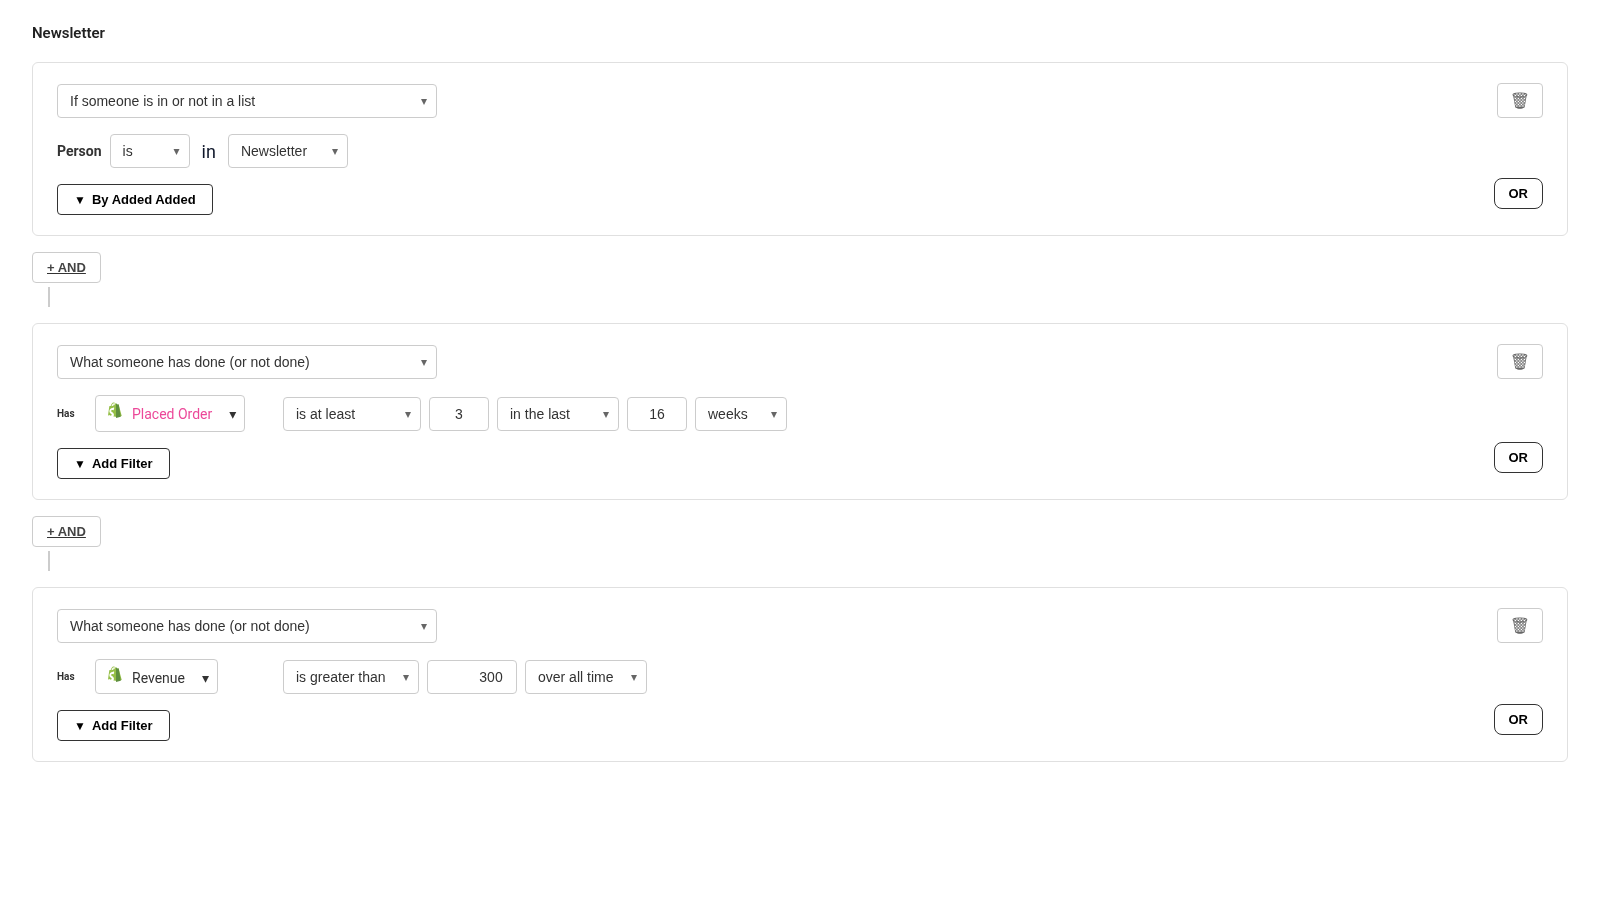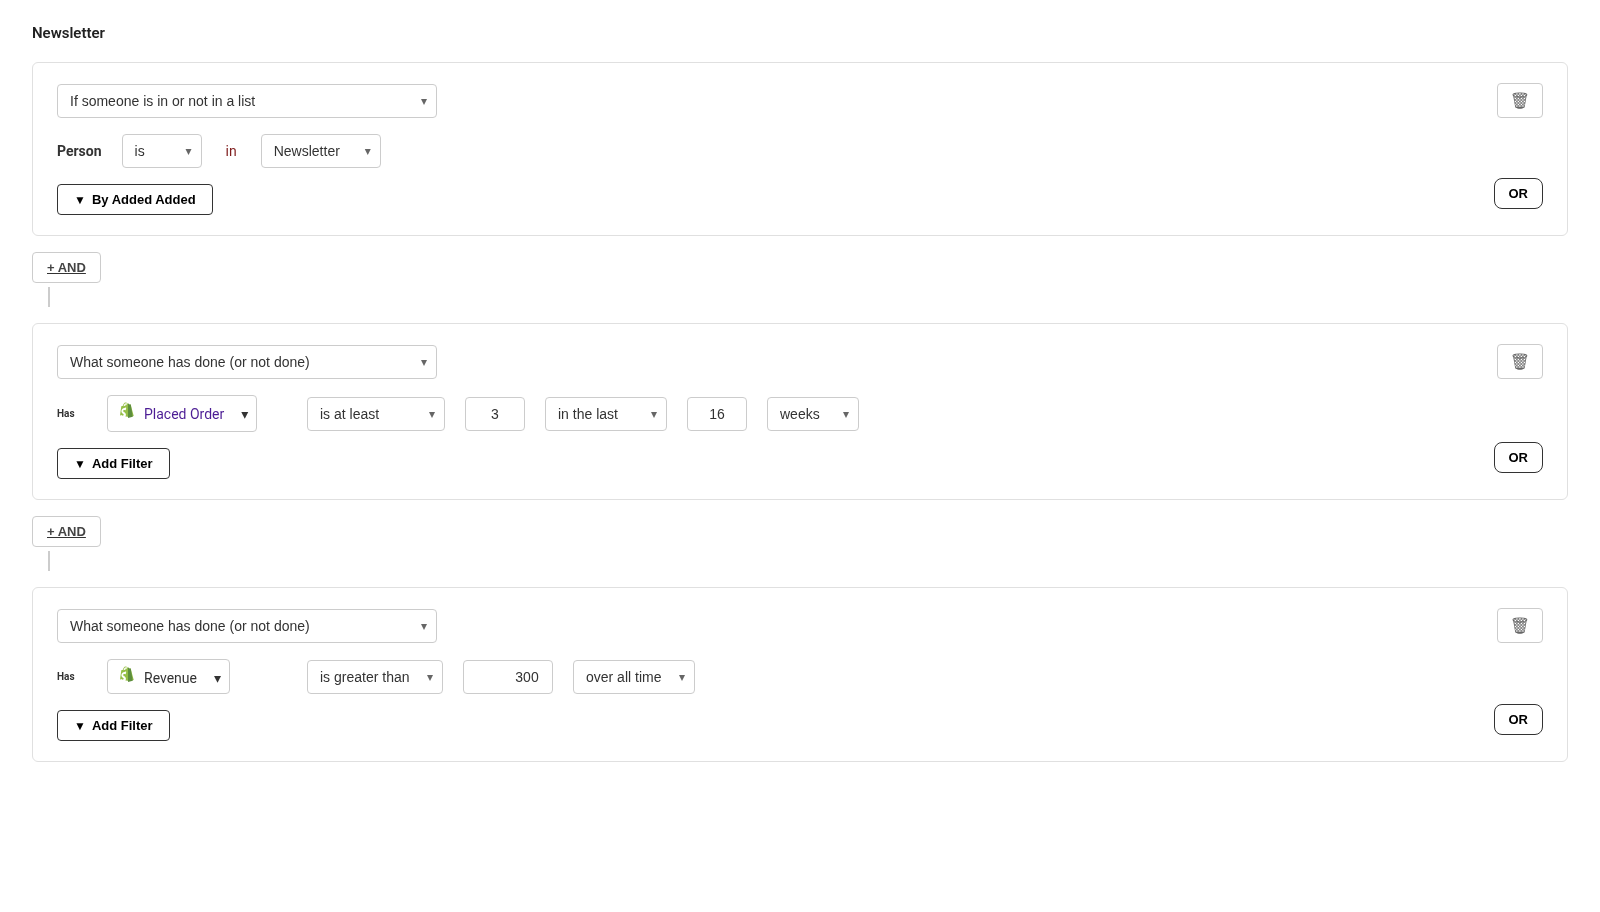--- a/index.html
+++ b/index.html
@@ -74,21 +74,21 @@
       color: #666;
       font-size: 16px;
       display: flex;
       align-items: center;
       justify-content: center;
     }
 
     .condition-row {
       display: flex;
       align-items: center;
-      gap: 20px;
+      gap: 8px;
       flex-wrap: wrap;
     }
 
     .row-label {
       font-weight: 700;
       font-size: 10px;
       min-width: 30px;
     }
 
     .filter-btn {
@@ -164,22 +164,22 @@
       width: 90px;
       padding-left: 48px;
     }
 
     .person-label {
       font-size: 14px;
       color: #333;
     }
 
     .in-text {
-      font-size: 14px;
-      color: #7f1d1d;
+      font-size: 18px;
+      color: #0f172a;
       padding: 0 4px;
     }
 
     select {
       appearance: none;
       -webkit-appearance: none;
       border: 1px solid #ccc;
       border-radius: 4px;
       padding: 8px 32px 8px 12px;
       font-size: 14px;
@@ -268,21 +268,21 @@
 
     <div class="select-wrapper" style="min-width:180px;">
       <div style="display:flex; align-items:center; gap:6px; border:1px solid #ccc; border-radius:4px; padding:6px 32px 6px 10px; position:relative; cursor:pointer; background:#fff;">
         <span>
           <svg viewBox="0 0 24 24" width="20" height="20" xmlns="http://www.w3.org/2000/svg">
             <path d="M15.337 3.22c-.014-.1-.1-.155-.172-.163-.07-.007-1.576-.03-1.576-.03s-1.25-1.215-1.383-1.347c-.133-.133-.39-.092-.49-.063-.007.002-.274.085-.713.22C10.59.77 9.973.55 9.264.55c-2.058 0-3.05 2.572-3.358 3.876-.803.248-1.378.427-1.447.449-.45.14-.465.155-.524.578C3.887 5.76 2.5 16.08 2.5 16.08l10.68 2.003 5.766-1.245S15.35 3.32 15.337 3.22zm-4.1-1.057c-.34.105-.724.224-1.14.353.003-.157.007-.323.007-.503 0-.514-.071-1.004-.196-1.42.485.067.847.548 1.33 1.57zM10.13 1.74c.14.39.22.956.22 1.68 0 .04-.002.075-.003.113-.534.165-1.116.345-1.7.527.327-1.26.946-1.87 1.483-2.32zm-.59-.278c.105 0 .21.007.311.02-.56.57-1.196 1.554-1.457 3.04l-1.74.538C6.96 3.504 7.928 1.46 9.54 1.46z" fill="#95BF47"></path>
             <path d="M15.165 3.057c-.07-.007-1.576-.03-1.576-.03s-1.25-1.215-1.383-1.347a.255.255 0 00-.17-.07v17.473l5.766-1.245S15.35 3.32 15.337 3.22c-.014-.1-.1-.155-.172-.163z" fill="#5E8E3E"></path>
             <path d="M9.887 7.16l-.71 2.655s-.782-.36-1.71-.303c-1.357.086-1.372.94-1.358 1.154.075 1.192 3.208 1.45 3.387 4.238.142 2.193-1.163 3.692-3.035 3.81-2.234.14-3.467-1.175-3.467-1.175l.473-2.012s1.24.934 2.232.874c.648-.04 1.213-.566 1.182-1.077-.097-1.554-2.65-1.464-2.815-4.03-.14-2.16 1.283-4.347 4.416-4.543 1.207-.076 1.405.41 1.405.41z" fill="#fff"></path>
           </svg>
         </span>
-        <span style="font-size:14px;color:#4c1d95;">Placed Order</span>
+        <span style="font-size:14px;color:#ec4899;">Placed Order</span>
         <span style="position:absolute;right:8px;">▾</span>
       </div>
     </div>
 
     <div class="select-wrapper">
       <select>
         <option>is at least</option>
         <option>is at most</option>
         <option>equals</option>
         <option>does not equal</option>

